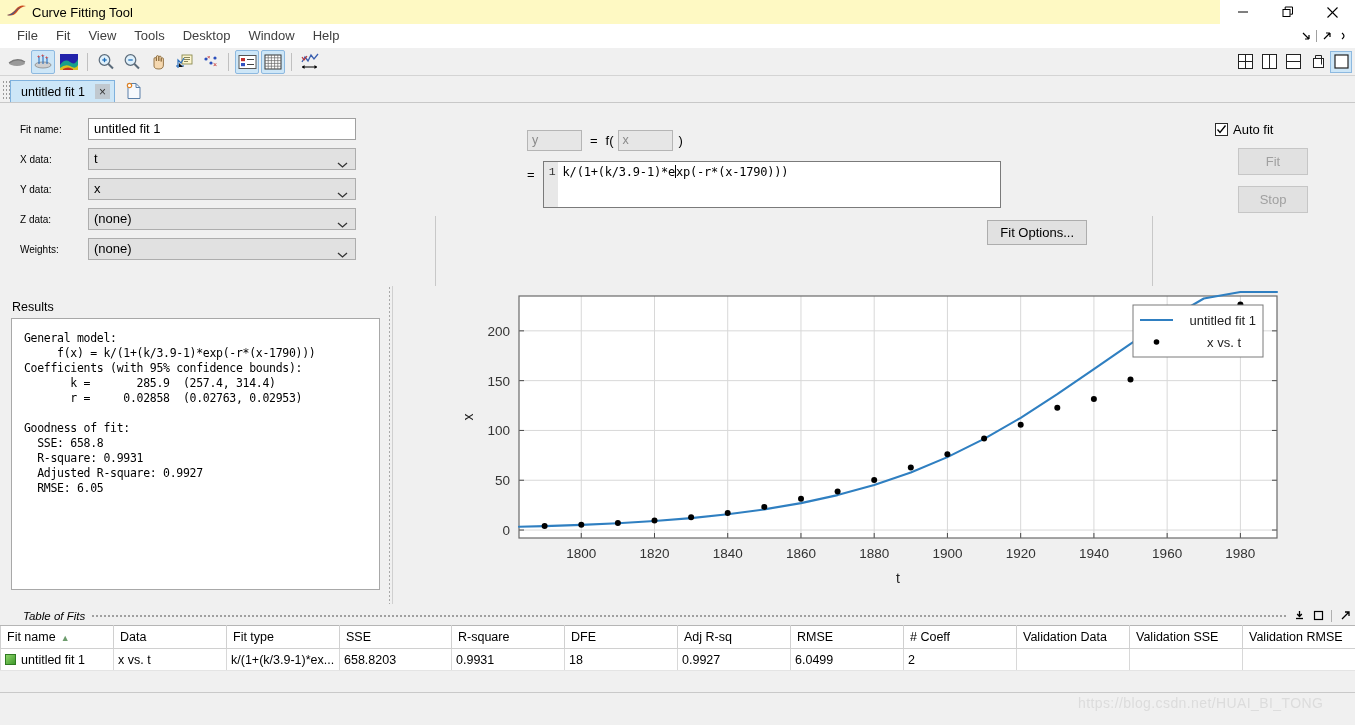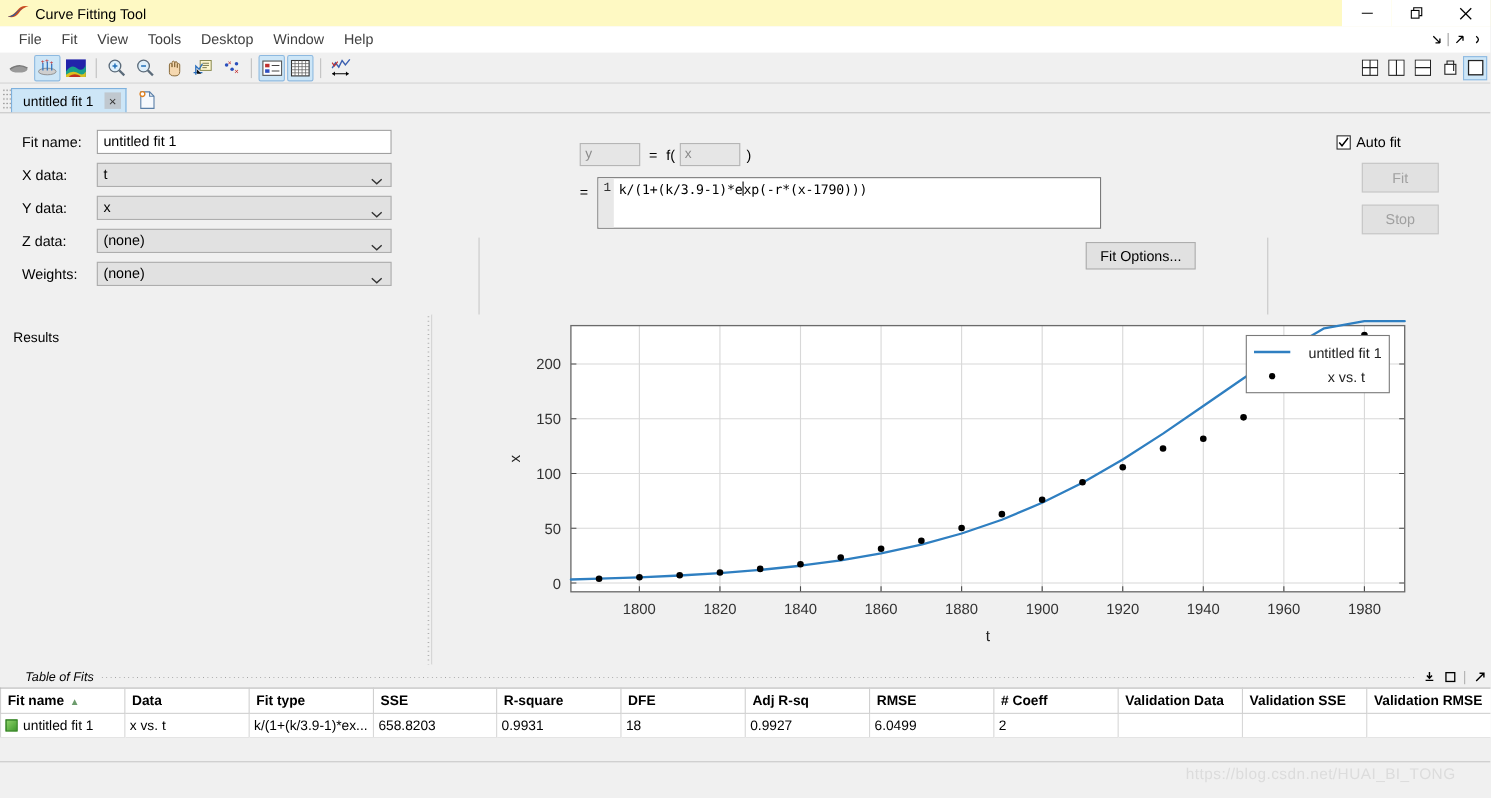--- a/index.html
+++ b/index.html
@@ -76,21 +76,21 @@
   .tab-newbtn { width: 26px; height: 22px; display: flex; align-items: center; justify-content: center; margin-left: 6px; }
 
   
   .setup {
     position: absolute; top: 104px; left: 0; width: 1355px; height: 172px;
     background: #f0f0f0;
   }
   .setup-sep { position: absolute; top: 112px; width: 1px; height: 164px; background: #c8c8c8; }
   .fields { position: absolute; top: 14px; left: 20px; width: 400px; }
   .field-row { display: flex; align-items: center; height: 22px; margin-bottom: 8px; }
-  .field-label { width: 68px; font-size: 13px; color: #000; }
+  .field-label { width: 68px; font-size: 10px; color: #000; }
   .field-input {
     width: 268px; height: 22px; background: #fff; border: 1px solid #a0a0a0;
     font-size: 13px; padding: 0 5px; line-height: 20px; color: #000;
   }
   .field-select {
     width: 268px; height: 22px; background: #e1e1e1; border: 1px solid #adadad;
     font-size: 13px; padding: 0 5px; line-height: 20px; color: #000;
     display: flex; align-items: center; position: relative;
   }
   .field-select .chev { position: absolute; right: 7px; top: 6px; }
@@ -165,21 +165,21 @@
     background-image: radial-gradient(circle, #9a9a9a 0.7px, transparent 0.8px);
     background-size: 4px 4px; background-position: 0 8px; background-repeat: repeat-x; }
   .tof-ctrls { display: flex; align-items: center; padding-right: 4px; gap: 7px; }
   .tof-ctrl { width: 12px; height: 14px; display: flex; align-items: center; justify-content: center; }
   .tof-sep { width: 1px; height: 12px; background: #b0b0b0; }
 
   table.fits { position: absolute; top: 625px; left: 0; width: 1355px; border-collapse: collapse; background: #fff;
     table-layout: fixed; }
   table.fits th {
     background: #fff; border: 1px solid #d0d0d0; border-top: 1px solid #b5b5b5;
-    font-weight: bold; font-size: 12.5px; text-align: left; padding: 4px 6px; height: 23px; color: #000;
+    font-weight: normal; font-size: 12.5px; text-align: left; padding: 4px 6px; height: 23px; color: #000;
   }
   table.fits td {
     background: #fff; border-left: 1px solid #d8d8d8; border-bottom: 1px solid #e4e4e4;
     font-size: 12.5px; padding: 3px 4px; height: 22px; color: #000;
     overflow: hidden; white-space: nowrap; text-overflow: ellipsis;
   }
   .sort-caret { display: inline-block; margin-left: 5px; color: #6d9c6d; font-size: 9px; }
   .sw { display: inline-block; width: 11px; height: 11px; margin-right: 5px; vertical-align: -1px;
     background: linear-gradient(135deg, #8ed36a, #3f9a2c); border: 1px solid #2f7a22; }
   .tbl-bottom { position: absolute; top: 671px; left: 0; width: 1355px; height: 54px; background: #f0f0f0; }
@@ -491,20 +491,33 @@
         </span>
         <span>Auto fit</span>
       </div>
       <div class="btn btn-wide disabled">Fit</div>
       <div class="btn btn-wide disabled">Stop</div>
     </div>
   </div>
 
   <div class="results-wrap">
     <div class="results-title">Results</div>
+    <div class="results-box">
+      <div class="results-text">General model:
+     f(x) = k/(1+(k/3.9-1)*exp(-r*(x-1790)))
+Coefficients (with 95% confidence bounds):
+       k =       285.9  (257.4, 314.4)
+       r =     0.02858  (0.02763, 0.02953)
+
+Goodness of fit:
+  SSE: 658.8
+  R-square: 0.9931
+  Adjusted R-square: 0.9927
+  RMSE: 6.05</div>
+    </div>
   </div>
   <div class="vsplit"></div>
 
   <div class="plot-wrap">
     <div class="plot-inner">
       <svg id="plot-svg" width="963" height="318" viewBox="0 0 963 318">
           <rect x="0" y="0" width="963" height="318" fill="#f0f0f0"></rect>
           <rect x="126" y="10" width="758" height="242" fill="#ffffff"></rect>
           <line x1="188.2512077294686" y1="10" x2="188.2512077294686" y2="252" stroke="#d8d8d8" stroke-width="1"></line>
           <line x1="261.48792270531396" y1="10" x2="261.48792270531396" y2="252" stroke="#d8d8d8" stroke-width="1"></line>

